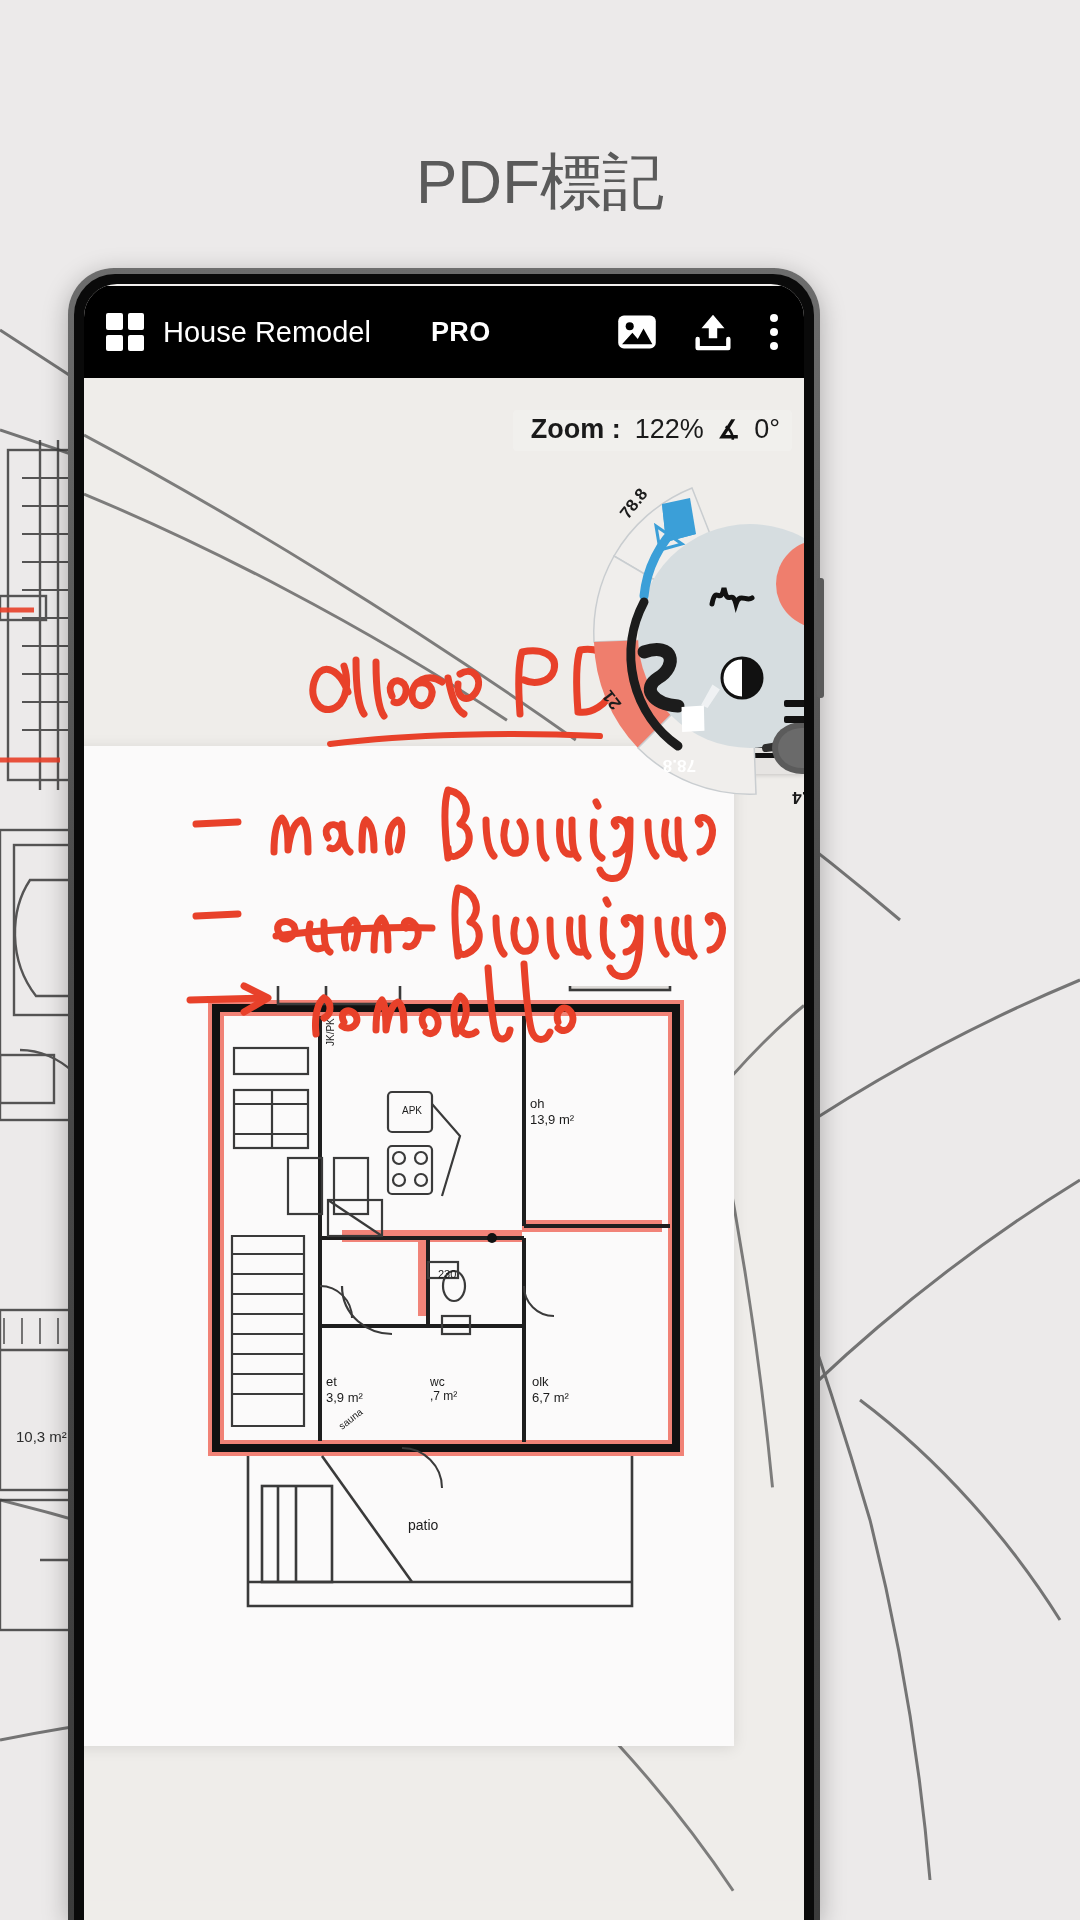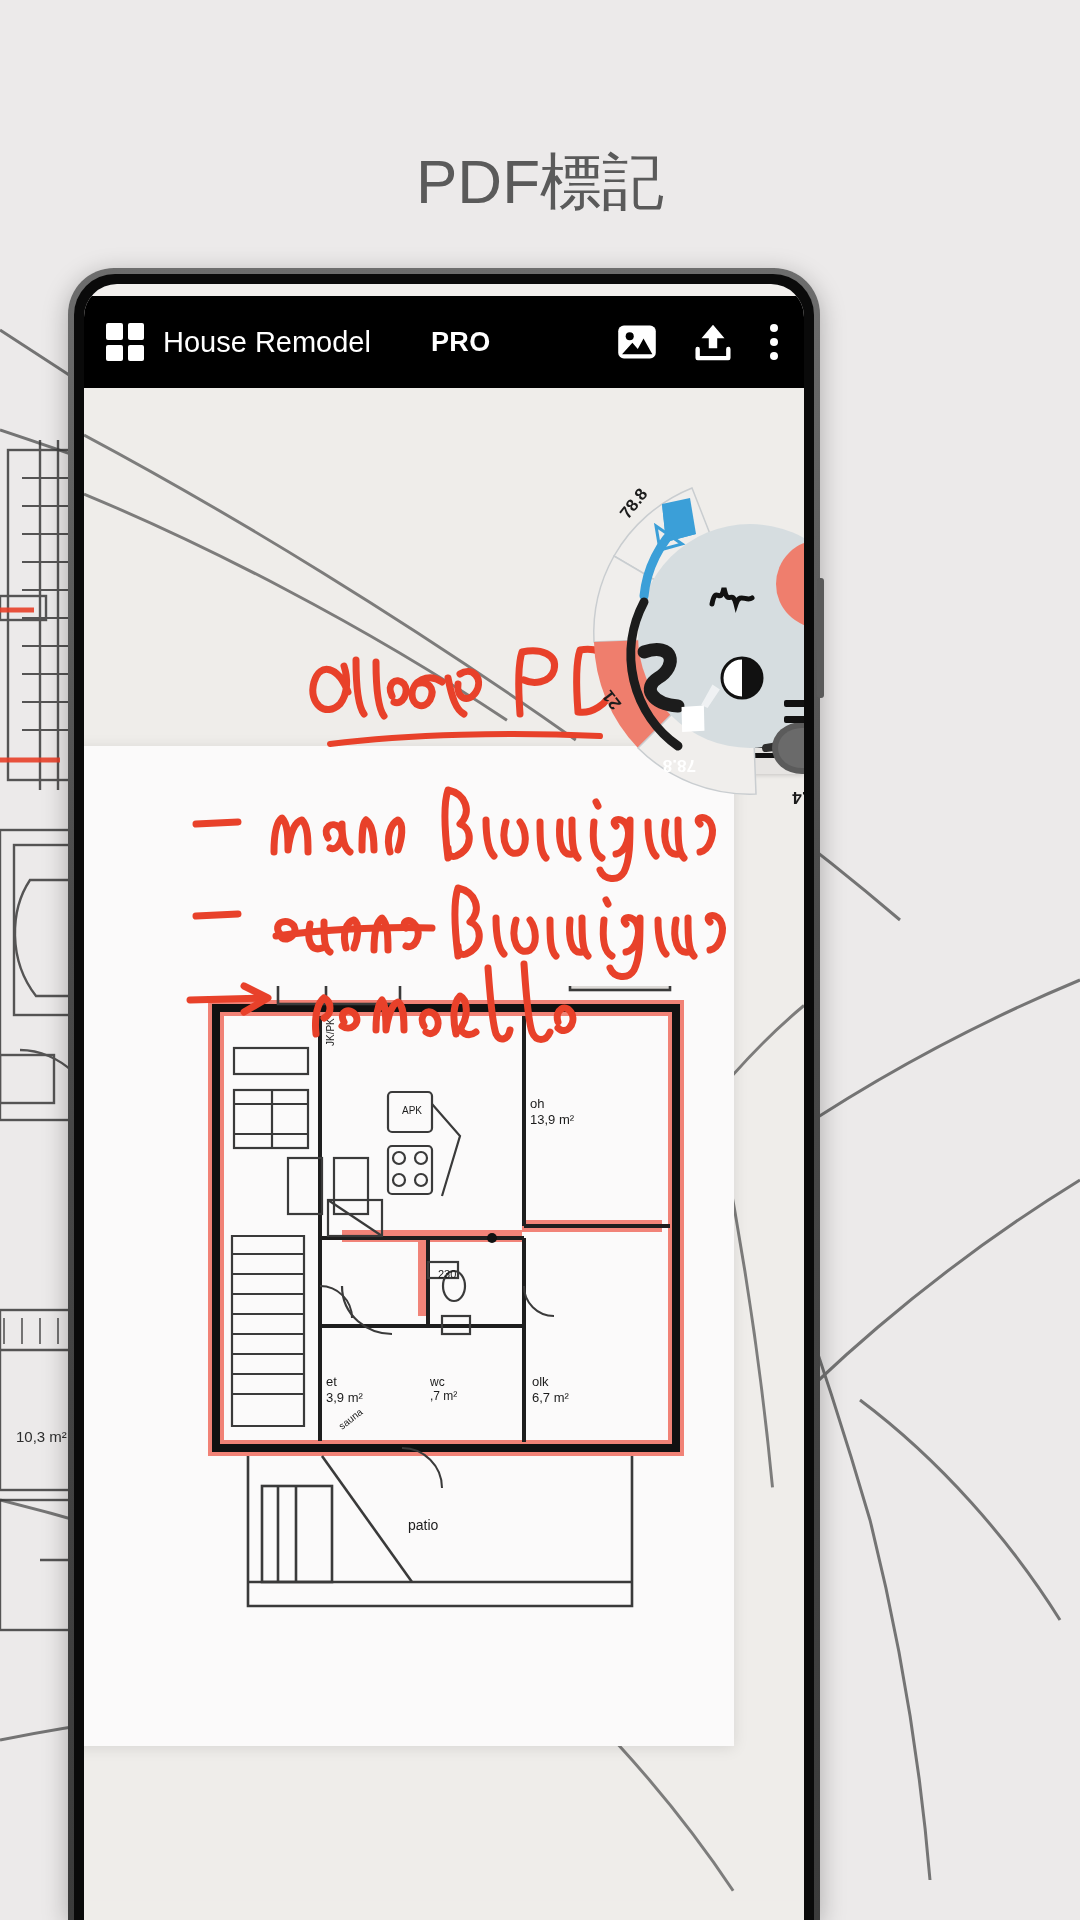--- a/index.html
+++ b/index.html
@@ -42,21 +42,21 @@
     width:100%; height:100%;
     border-radius:33px 33px 0 0;
     background:#f2f0ee;
     overflow:hidden;
     position:relative;
   }
   
   .side-btn { position:absolute; right:-4px; width:7px; border-radius:3px; background:#5a5a5a; }
   
   #appbar {
-    position:absolute; top:12px; left:0; right:0; height:92px;
+    position:absolute; top:2px; left:0; right:0; height:92px;
     background:#000; display:flex; align-items:center;
     padding:0 22px; z-index:4;justify-content:space-between;
   }
   #grid-icon { width:38px; height:38px; display:grid;
     grid-template-columns:1fr 1fr; grid-template-rows:1fr 1fr; gap:5px; flex:none; }
   #grid-icon i { background:#fff; border-radius:2px; display:block; }
   #doc-title { color:#fff; font-size:29px; margin-left:19px; font-weight:400; white-space:nowrap; }
   #pro-badge { color:#fff; font-size:27px; font-weight:bold; letter-spacing:.4px; margin-left:60px; }
   .bar-spacer { flex:1 1 auto; }
   .bar-icon { flex:none; margin-left:30px; cursor:pointer; }
@@ -403,20 +403,26 @@
 
         <div id="layers-btn">
           <div class="bars">
             <i></i>
               <i></i>
               <i></i>
               <i></i>
           </div>
         </div>
 
+        <div id="zoom-bar">
+          <span id="zoom-label">Zoom :</span>
+          <span id="zoom-value">122%</span>
+          <span id="angle-icon">∡</span>
+          <span id="angle-value">0°</span>
+        </div>
 
         <svg id="wheel" viewBox="0 0 360 360">
 
           <g>
 
             <path d="M180 180 L 180 22 A 158 158 0 0 1 338 180 L 180 180 Z" fill="#f3f1ef" opacity=".0"></path>
 
             <path d="M180 180 L 44 100 A 158 158 0 0 1 122 32 L 180 180 Z" fill="#f0eeec" stroke="#c9cdd0" stroke-width="1.5"></path>
 
             <path d="M180 180 L 24 186 A 158 158 0 0 1 44 100 L 180 180 Z" fill="#f0eeec" stroke="#c9cdd0" stroke-width="1.5"></path>

